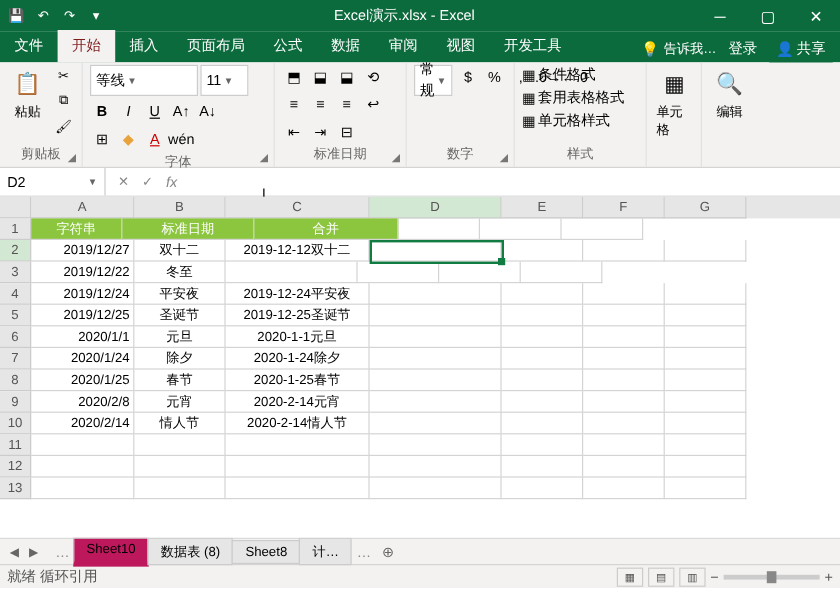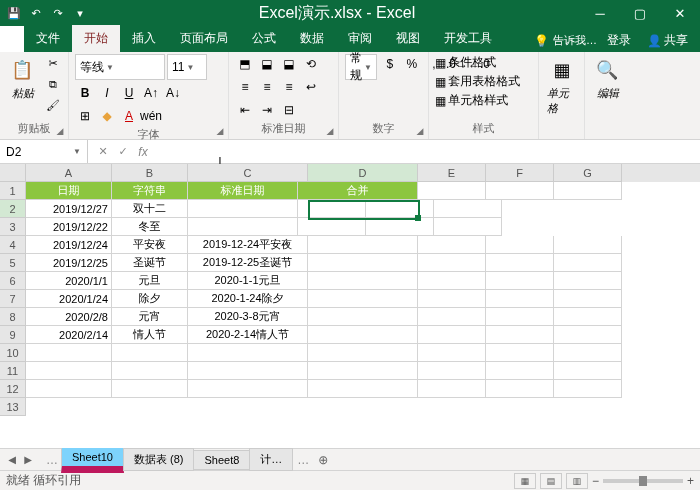--- a/index.html
+++ b/index.html
@@ -1,35 +1,35 @@
 <!DOCTYPE html>
 <html><head>
 <meta charset="utf-8">
 <style>
 *{margin:0;padding:0;box-sizing:border-box;font-family:"Microsoft YaHei","Segoe UI",sans-serif;font-size:12px;}
 body{background:#fff;width:700px;height:500px;overflow:hidden;position:relative;}
 .titlebar{background:#0c6b3d;height:26px;display:flex;align-items:center;color:#fff;}
 .qat{display:flex;align-items:center;gap:6px;padding:0 6px;}
 .qat-icon{width:16px;height:16px;display:flex;align-items:center;justify-content:center;color:#fff;font-size:11px;}
-.title-text{flex:1;text-align:center;font-size:16px;}
+.title-text{flex:1;text-align:center;font-size:12px;}
 .win-controls{display:flex;}
 .win-btn{width:40px;height:26px;display:flex;align-items:center;justify-content:center;color:#fff;font-size:13px;}
-.tabstrip{background:#0c6b3d;height:26px;display:flex;align-items:flex-end;color:#fff;margin-left:24px;}
+.tabstrip{background:#0c6b3d;height:26px;display:flex;align-items:flex-end;color:#fff;}
 .tab{padding:5px 12px;font-size:12px;cursor:pointer;}
 .tab.active{background:#f3f2f1;color:#7f1d1d;}
 .tab-right{margin-left:auto;display:flex;align-items:center;gap:4px;padding-right:6px;}
 .tell-me{font-size:11px;}
 .share-btn{background:#0c6b3d;padding:3px 6px;display:flex;align-items:center;gap:2px;}
 .ribbon{background:#f3f2f1;height:88px;display:flex;border-bottom:1px solid #d4d4d4;}
 .ribbon-group{border-right:1px solid #e1e1e1;padding:2px 6px;display:flex;flex-direction:column;justify-content:space-between;position:relative;}
 .group-label{text-align:center;font-size:11px;color:#666;padding:1px 0;}
 .group-content{flex:1;display:flex;align-items:flex-start;gap:4px;}
 .big-btn{display:flex;flex-direction:column;align-items:center;gap:2px;padding:2px;}
 .big-btn-icon{width:30px;height:28px;display:flex;align-items:center;justify-content:center;font-size:18px;}
-.big-btn-label{font-size:11px;font-style:italic;}
+.big-btn-label{font-size:11px;}
 .mini-col{display:flex;flex-direction:column;gap:3px;}
 .mini-btn{width:18px;height:18px;display:flex;align-items:center;justify-content:center;font-size:11px;}
 .combo{height:20px;border:1px solid #ccc;background:#fff;display:flex;align-items:center;padding:12px 4px;font-size:11px;gap:2px;}
 .dropdown-arrow{font-size:8px;color:#666;}
 .btn-row{display:flex;gap:2px;align-items:center;}
 .icon-btn{width:20px;height:20px;display:flex;align-items:center;justify-content:center;font-size:12px;}
 .dialog-launcher{position:absolute;bottom:2px;right:2px;width:12px;height:12px;font-size:9px;color:#777;display:flex;align-items:center;justify-content:center;}
 .namebox-row{height:24px;display:flex;align-items:center;border-bottom:1px solid #d4d4d4;background:#fff;}
 .namebox{width:88px;border-right:1px solid #ccc;padding:0 6px;display:flex;align-items:center;justify-content:space-between;height:100%;}
 .fx-btns{display:flex;gap:2px;padding:0 6px;align-items:center;}
@@ -49,21 +49,21 @@
 .row{display:flex;height:18px;}
 .cell{border-right:1px solid #d4d4d4;border-bottom:1px solid #d4d4d4;display:flex;align-items:center;padding:0 3px;font-size:11px;overflow:hidden;white-space:nowrap;}
 .cell.header-cell{background:#8cc63f;color:#fff;justify-content:center;font-weight:normal;}
 .cell.center{justify-content:center;}
 .cell.right{justify-content:flex-end;}
 .active-cell{position:absolute;border:2px solid #107c41;pointer-events:none;box-sizing:border-box;}
 .fill-handle{position:absolute;width:6px;height:6px;background:#107c41;bottom:-3px;right:-3px;}
 .sheet-tabs{height:22px;background:#f3f2f1;border-top:1px solid #d4d4d4;display:flex;align-items:center;padding:0 4px;gap:0;}
 .nav-btn{width:16px;height:16px;display:flex;align-items:center;justify-content:center;color:#666;font-size:10px;}
 .sheet-tab{padding:3px 10px;border:1px solid #ccc;background:#e6e6e6;font-size:11px;margin-left:-1px;}
-.sheet-tab.active{background:#7dd3fc;border-bottom:7px solid #be185d;}
+.sheet-tab.active{background:#be185d;border-bottom:5px solid #be185d;}
 .new-sheet{width:20px;text-align:center;color:#666;}
 .statusbar{height:20px;background:#f3f2f1;border-top:1px solid #d4d4d4;display:flex;align-items:center;padding:0 6px;font-size:11px;color:#555;gap:10px;}
 .status-right{margin-left:auto;display:flex;align-items:center;gap:4px;}
 .view-btn{width:22px;height:16px;border:1px solid #ccc;display:flex;align-items:center;justify-content:center;font-size:9px;}
 .zoom-slider{width:80px;height:4px;background:#ccc;position:relative;}
 .zoom-thumb{position:absolute;width:8px;height:10px;background:#888;top:-3px;left:36px;}
 .cw-a{width:86px}.cw-b{width:76px}.cw-c{width:120px}.cw-d{width:110px}.cw-e{width:68px}.cw-f{width:68px}.cw-g{width:68px}
 </style>
 </head>
 <body>
@@ -281,31 +281,31 @@
         <div class="row-h">7</div>
         <div class="row-h">8</div>
         <div class="row-h">9</div>
         <div class="row-h">10</div>
         <div class="row-h">11</div>
         <div class="row-h">12</div>
         <div class="row-h">13</div>
       </div>
     <div class="cells" id="cells">
         <div class="row">
-          <div class="cell cw-a header-cell">日期</div>
           <div class="cell cw-b header-cell">字符串</div>
           <div class="cell cw-d header-cell">标准日期</div>
           <div class="cell cw-c header-cell">合并</div>
           <div class="cell cw-e"></div>
           <div class="cell cw-f"></div>
           <div class="cell cw-g"></div>
         </div>
       <div class="row">
           <div class="cell cw-a right">2019/12/27</div>
           <div class="cell cw-b center">双十二</div>
+          <div class="cell cw-c center">2019-12-12双十二</div>
           <div class="cell cw-d"></div>
           <div class="cell cw-e"></div>
           <div class="cell cw-f"></div>
           <div class="cell cw-g"></div>
         </div>
         <div class="row">
           <div class="cell cw-a right">2019/12/22</div>
           <div class="cell cw-b center">冬至</div>
           <div class="cell cw-d"></div>
           <div class="cell cw-e"></div>
@@ -342,23 +342,32 @@
         <div class="row">
           <div class="cell cw-a right">2020/1/24</div>
           <div class="cell cw-b center">除夕</div>
           <div class="cell cw-c center">2020-1-24除夕</div>
           <div class="cell cw-d"></div>
           <div class="cell cw-e"></div>
           <div class="cell cw-f"></div>
           <div class="cell cw-g"></div>
         </div>
         <div class="row">
+          <div class="cell cw-a right">2020/1/25</div>
+          <div class="cell cw-b center">春节</div>
+          <div class="cell cw-c center">2020-1-25春节</div>
+          <div class="cell cw-d"></div>
+          <div class="cell cw-e"></div>
+          <div class="cell cw-f"></div>
+          <div class="cell cw-g"></div>
+        </div>
+        <div class="row">
           <div class="cell cw-a right">2020/2/8</div>
           <div class="cell cw-b center">元宵</div>
-          <div class="cell cw-c center">2020-3-8元宵</div>
+          <div class="cell cw-c center">2020-2-14元宵</div>
           <div class="cell cw-d"></div>
           <div class="cell cw-e"></div>
           <div class="cell cw-f"></div>
           <div class="cell cw-g"></div>
         </div>
         <div class="row">
           <div class="cell cw-a right">2020/2/14</div>
           <div class="cell cw-b center">情人节</div>
           <div class="cell cw-c center">2020-2-14情人节</div>
           <div class="cell cw-d"></div>

